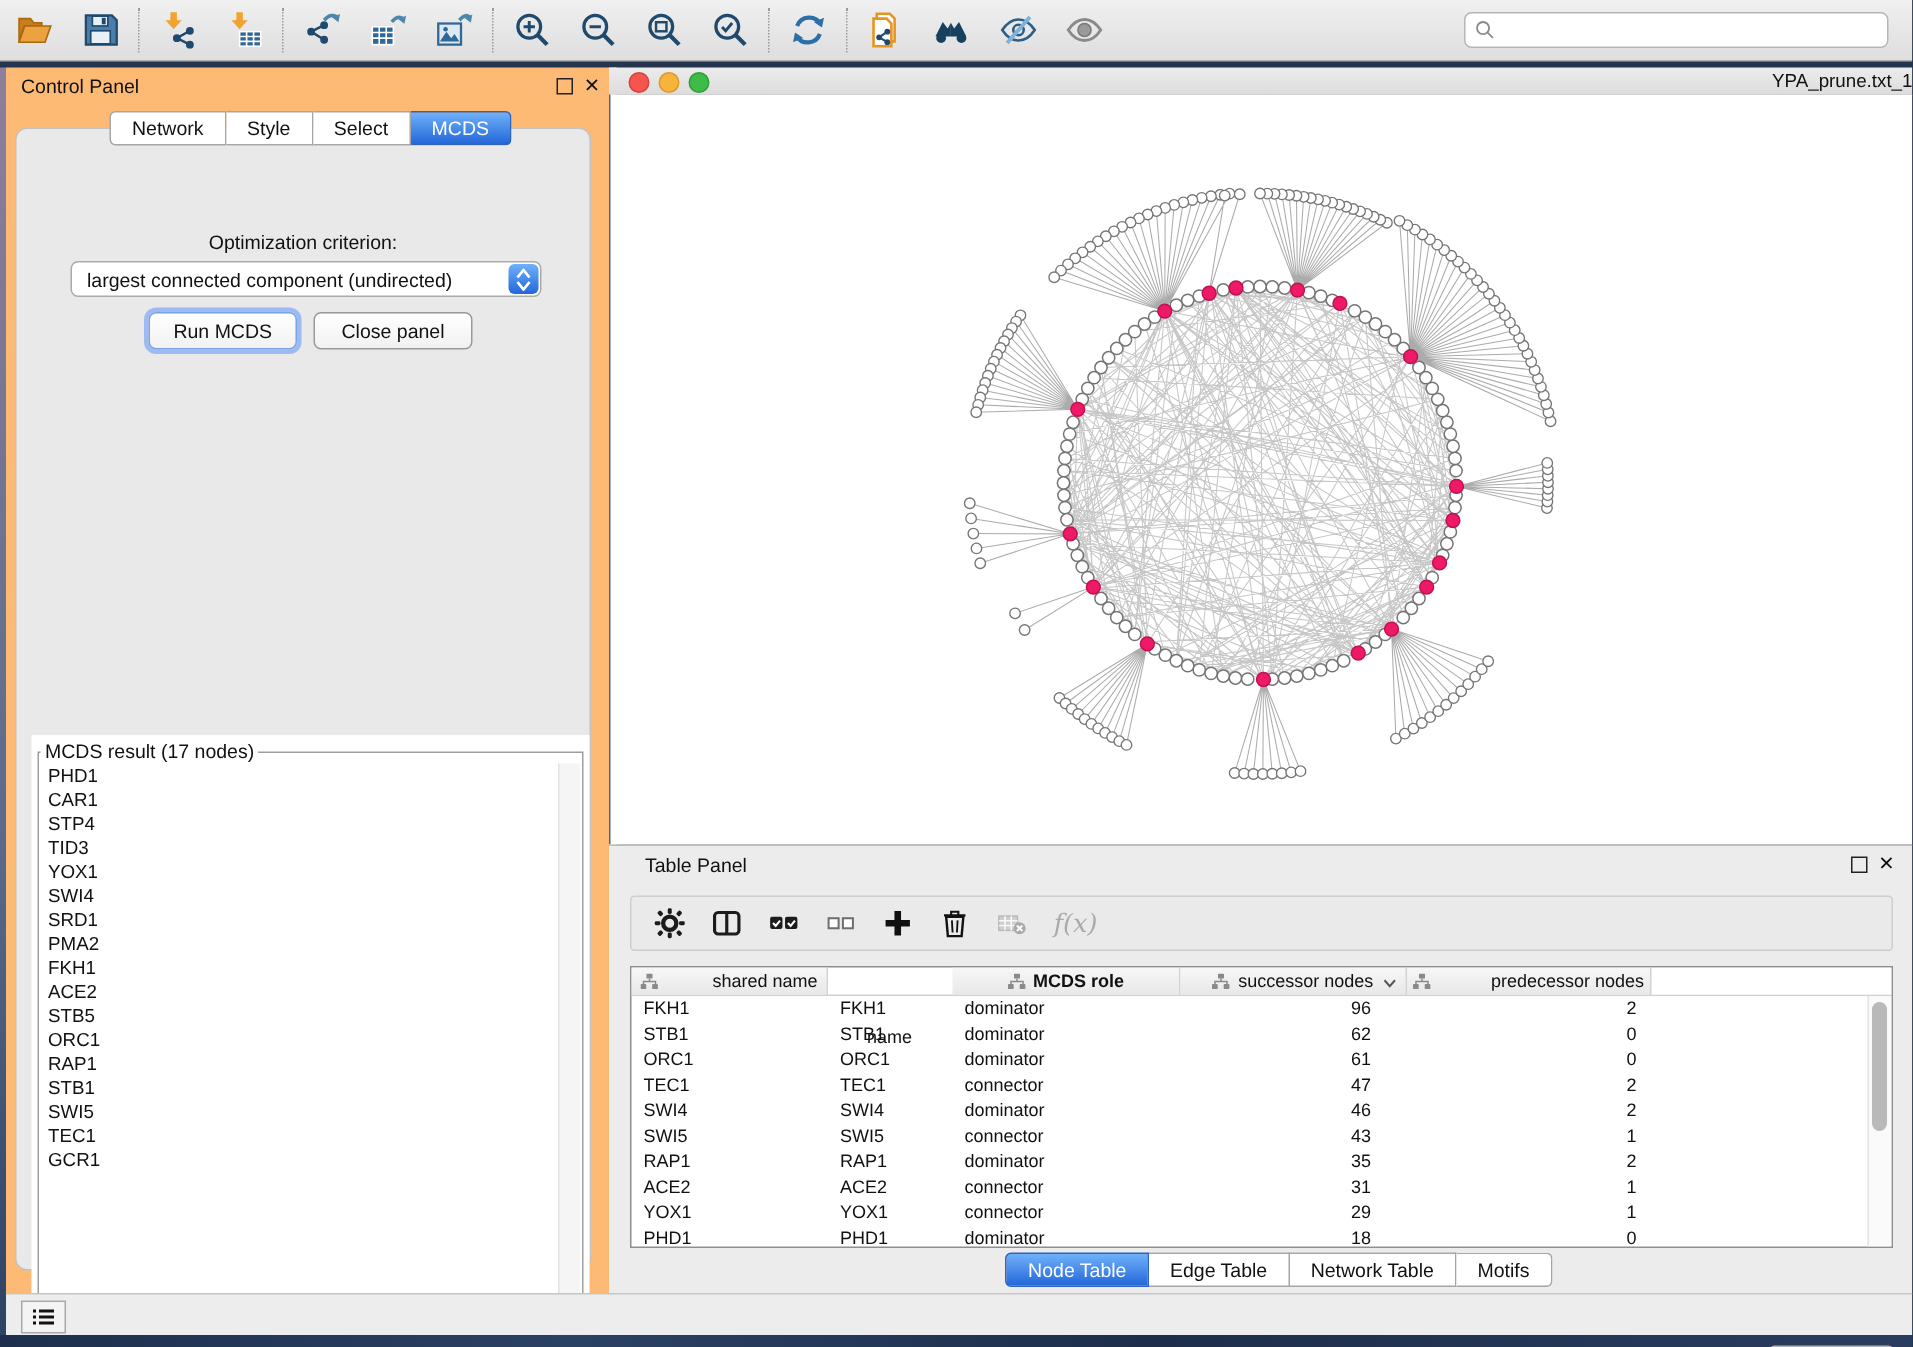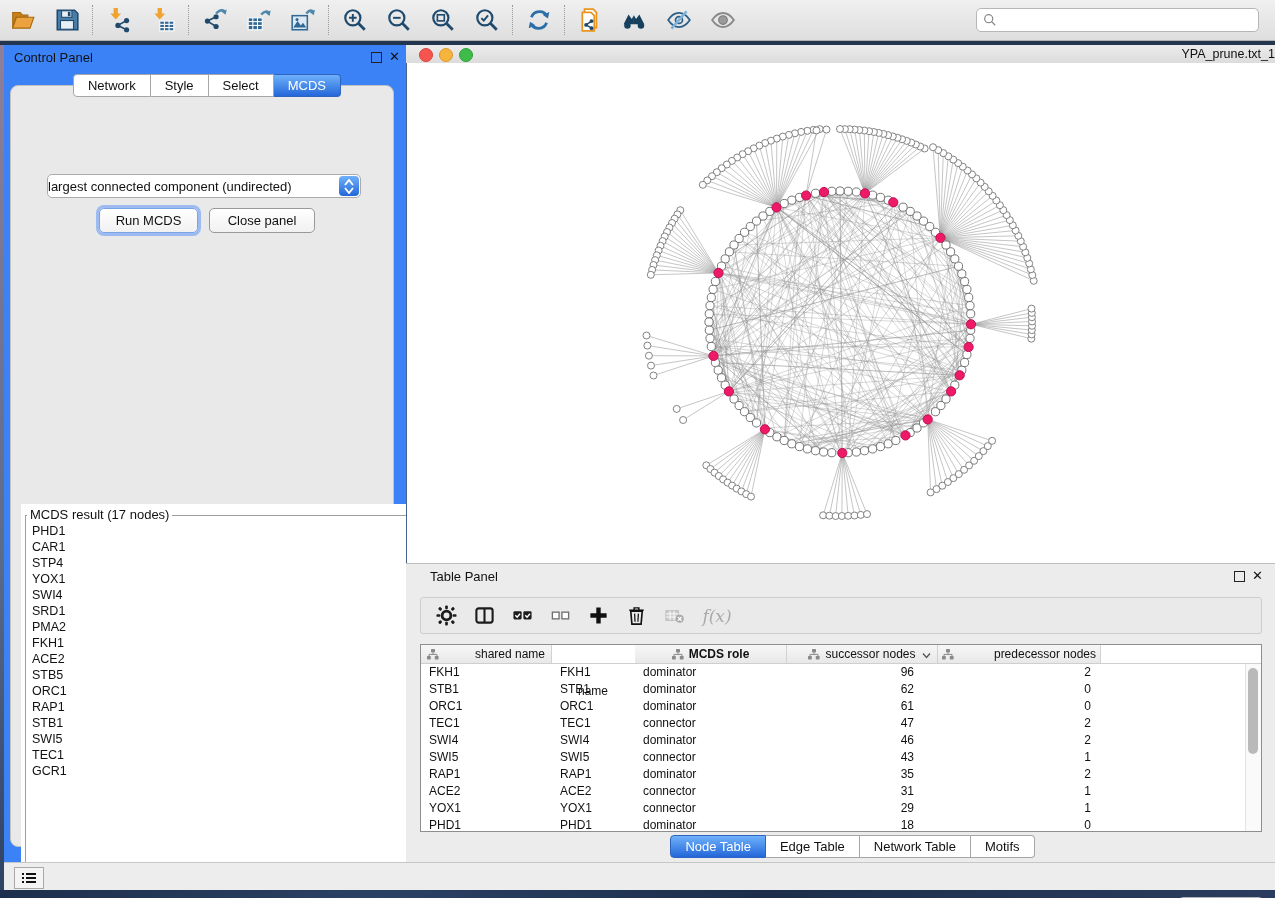--- a/index.html
+++ b/index.html
@@ -10,40 +10,40 @@
   #wall-bottom{position:absolute;left:0;top:890px;width:1275px;height:8px;background:linear-gradient(90deg,#1d2f4c,#2b4164 30%,#1c2e4a 60%,#2a3d5e);}
   
   #toolbar{position:absolute;left:0;top:0;width:1275px;height:41px;background:linear-gradient(#f0f0f0,#dedede);border-bottom:1px solid #b2b2b2;display:flex;align-items:center;padding:0 0 0 8px;box-sizing:border-box;}
   .tbtn{width:30px;height:30px;margin-right:14px;display:flex;align-items:center;justify-content:center;flex:0 0 auto;cursor:default;}
   .tbtn svg{width:26px;height:26px;}
   .tsep{width:1px;height:30px;margin:0 10px 0 -4px;border-left:1px dotted #9a9a9a;flex:0 0 auto;}
   #search-wrap{margin-left:auto;margin-right:16px;position:relative;flex:0 0 auto;}
   #search-input{width:283px;height:24px;border:1px solid #b6b6b6;border-radius:5px;background:#fff;box-sizing:border-box;padding:0 6px 0 26px;font-size:13px;outline:none;color:#333;}
   #search-wrap svg{position:absolute;left:7px;top:5px;width:14px;height:14px;}
   
-  #control-panel{position:absolute;left:4px;top:45px;width:407px;height:817px;background:#3b82f6;border-right:1px solid #bdbdbd;box-sizing:border-box;}
+  #control-panel{position:absolute;left:4px;top:45px;width:407px;height:817px;background:#fdba74;border-right:1px solid #bdbdbd;box-sizing:border-box;}
   .panel-head{position:relative;height:26px;}
   .panel-title{position:absolute;left:10px;top:5px;font-size:13px;color:#111;}
   .panel-float{position:absolute;top:7px;width:11px;height:11px;border:1.6px solid #222;box-sizing:border-box;}
   .panel-close{position:absolute;top:4px;font-size:13px;font-weight:bold;color:#111;line-height:16px;}
   #cp-float{right:28px;} #cp-close{right:10px;}
   .seg-tabs{position:absolute;left:0;top:29px;width:100%;display:flex;justify-content:center;z-index:3;}
   .seg-tab{height:21px;line-height:21px;padding:0 14px;background:#fff;border:1px solid #a6a6a6;border-left:none;font-size:13px;color:#111;}
   .seg-tab:first-child{border-left:1px solid #a6a6a6;border-radius:4px 0 0 4px;}
   .seg-tab:last-child{border-radius:0 4px 4px 0;}
   .seg-tab.active{background:linear-gradient(#6fb1fa,#2367d9);border-color:#2e64c0;color:#fff;}
   #cp-content{position:absolute;left:6px;top:40px;width:382px;bottom:15px;background:#e9e9e9;border:1px solid #c2c2c2;border-radius:8px;}
   #criterion-label{position:absolute;left:0;top:68px;width:100%;text-align:center;font-size:13px;color:#111;}
-  #criterion-select{position:absolute;left:36px;top:88px;width:314px;height:24px;background:#fff;border:1px solid #ababab;border-radius:5px;box-sizing:border-box;font-size:13px;color:#111;display:flex;align-items:center;}
+  #criterion-select{position:absolute;left:36px;top:88px;width:314px;height:24px;background:#fff;border:1px solid #ababab;border-radius:5px;box-sizing:border-box;font-size:13px;color:#111;display:flex;align-items:center;padding-left:10px;}
   #criterion-stepper{position:absolute;right:1px;top:1px;width:20px;height:20px;border-radius:4px;background:linear-gradient(#6fb1fa,#2367d9);display:flex;flex-direction:column;align-items:center;justify-content:center;gap:1px;}
   #criterion-stepper svg{width:10px;height:7px;}
   .cp-btn{position:absolute;top:122px;height:25px;background:linear-gradient(#ffffff,#f1f1f1);border:1px solid #999;border-radius:5px;font-size:13px;color:#111;display:flex;align-items:center;justify-content:center;box-sizing:border-box;}
   #run-mcds-btn{left:88px;width:99px;box-shadow:0 0 0 3px rgba(106,157,247,.6);border-color:#7aa4e8;}
   #close-panel-btn{left:198px;width:106px;}
-  #result-panel{position:absolute;left:10px;top:418px;width:372px;height:380px;background:#fff;padding-left:36px;}
+  #result-panel{position:absolute;left:10px;top:404px;width:372px;height:380px;background:#fff;}
   #result-group{position:absolute;left:4px;top:11px;right:4px;bottom:5px;border:1px solid #9e9e9e;background:#fff;}
   #result-title{position:absolute;left:6px;top:3px;font-size:13px;color:#111;background:#fff;padding:0 3px;z-index:2;white-space:nowrap;}
   #result-list{position:absolute;left:1px;top:7px;right:15px;bottom:1px;overflow:hidden;font-size:12.5px;color:#111;}
   #result-list .list-item{height:16px;line-height:16px;padding-left:5px;}
   #result-scroll{position:absolute;right:1px;top:7px;width:14px;bottom:1px;background:#f5f5f5;border-left:1px solid #e2e2e2;}
   
   #network-window{position:absolute;left:406px;top:45px;width:869px;height:518px;}
   #network-titlebar{position:absolute;left:0;top:0;width:100%;height:18px;background:linear-gradient(#ececec,#dcdcdc);border-bottom:1px solid #b8b8b8;}
   .tl{position:absolute;top:3px;width:12px;height:12px;border-radius:50%;}
   #tl-close{left:13px;background:#f5554e;border:.5px solid #d8423c;}
@@ -242,40 +242,42 @@
       <span class="panel-float" id="cp-float"></span>
       <span class="panel-close" id="cp-close">✕</span>
     </div>
     <div class="seg-tabs" id="cp-tabs">
         <div class="seg-tab">Network</div>
         <div class="seg-tab">Style</div>
         <div class="seg-tab">Select</div>
         <div class="seg-tab active">MCDS</div>
       </div>
     <div id="cp-content">
+      <div id="criterion-label">Optimization criterion:</div>
       <div id="criterion-select">
         <span>largest connected component (undirected)</span>
         <span id="criterion-stepper">
           <svg viewBox="0 0 10 7">
               <path d="M1 6l4-5 4 5" fill="none" stroke="#fff" stroke-width="1.8"></path>
             </svg>
           <svg viewBox="0 0 10 7">
               <path d="M1 1l4 5 4-5" fill="none" stroke="#fff" stroke-width="1.8"></path>
             </svg>
         </span>
       </div>
       <div class="cp-btn" id="run-mcds-btn">Run MCDS</div>
       <div class="cp-btn" id="close-panel-btn">Close panel</div>
       <div id="result-panel">
         <span id="result-title">MCDS result (17 nodes)</span>
         <div id="result-group">
           <div id="result-list">
               <div class="list-item">PHD1</div>
               <div class="list-item">CAR1</div>
               <div class="list-item">STP4</div>
+              <div class="list-item">TID3</div>
               <div class="list-item">YOX1</div>
               <div class="list-item">SWI4</div>
               <div class="list-item">SRD1</div>
               <div class="list-item">PMA2</div>
               <div class="list-item">FKH1</div>
               <div class="list-item">ACE2</div>
               <div class="list-item">STB5</div>
               <div class="list-item">ORC1</div>
               <div class="list-item">RAP1</div>
               <div class="list-item">STB1</div>

